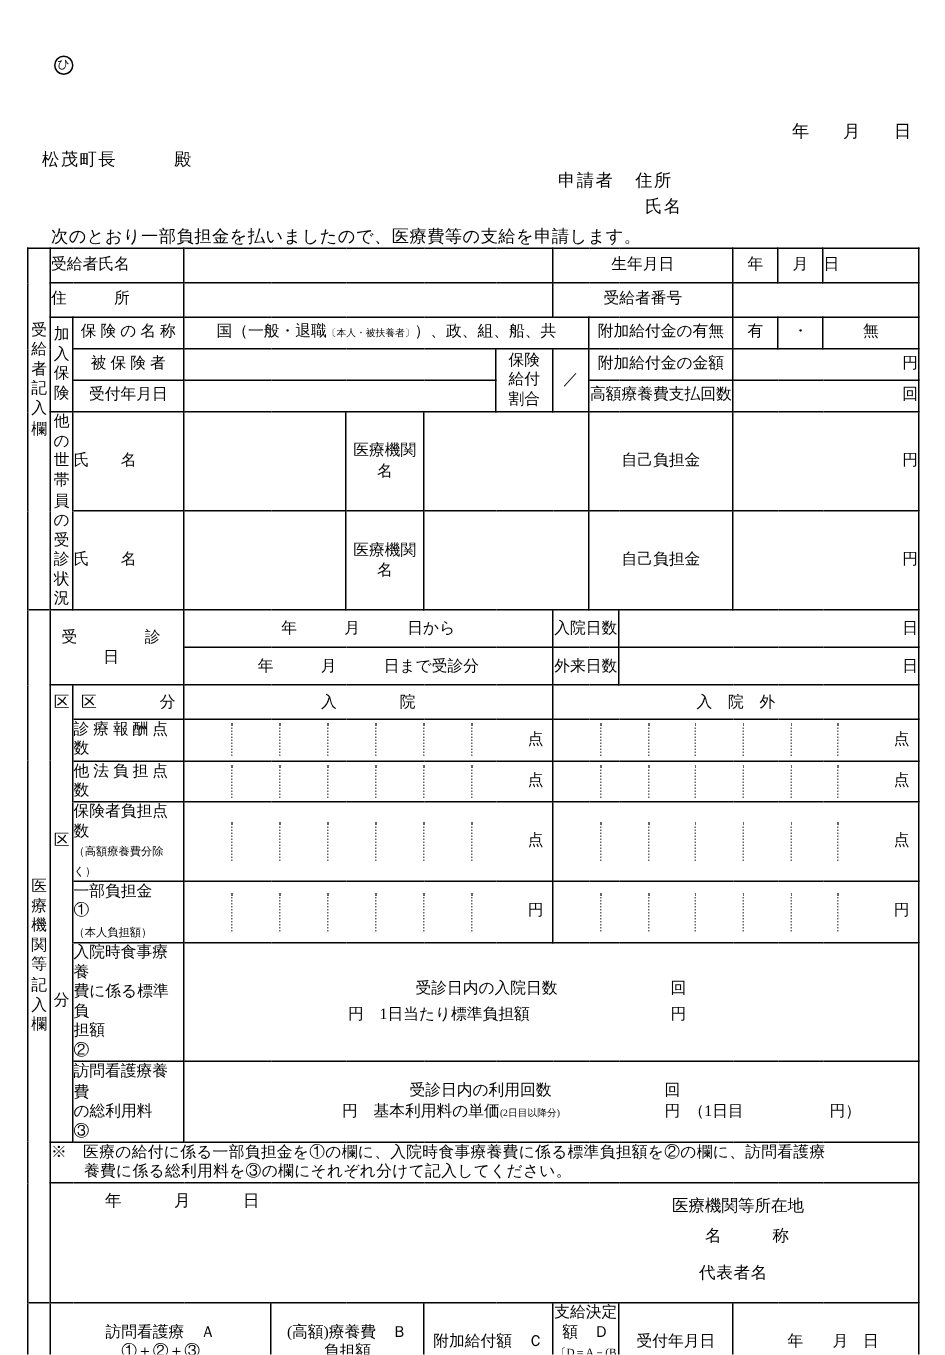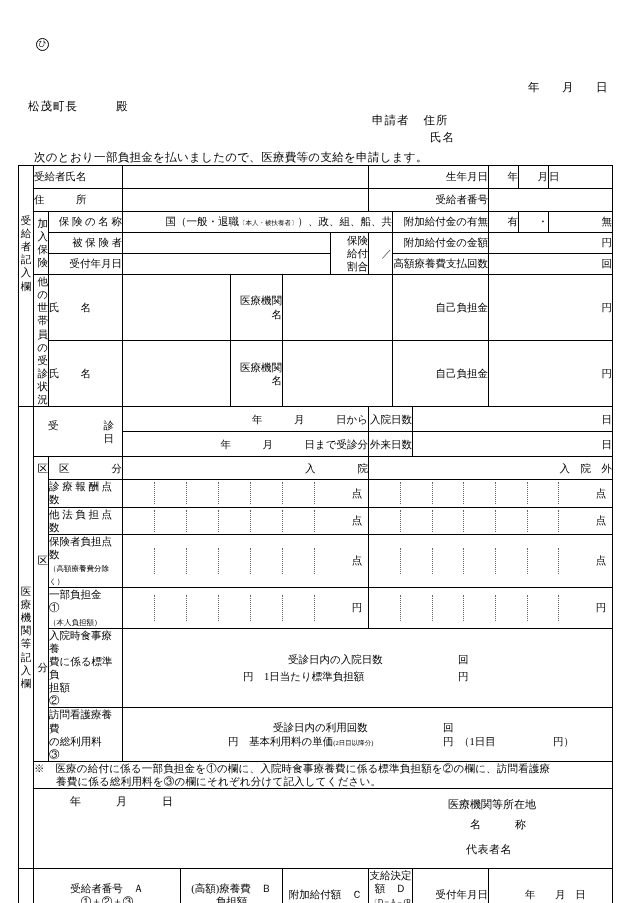--- a/index.html
+++ b/index.html
@@ -36,21 +36,21 @@
   .lead{position:absolute;left:34px;top:150px;font-size:11.5px;letter-spacing:.3px;}
 
   
   .tbl{position:absolute;left:18px;top:165px;width:594px;border-collapse:collapse;table-layout:fixed;}
   .tbl td{border:1px solid #000;padding:0;font-size:10.5px;vertical-align:middle;line-height:1.25;}
   .vlabel{
     width:15px;text-align:center;font-size:10.5px;letter-spacing:0;
     line-height:1.45;padding:2px 0;
   }
   .vlabel span{display:block;}
-  .c{text-align:right;}
+  .c{text-align:center;}
   .l{text-align:left;padding-left:5px;}
   .r{text-align:right;padding-right:5px;}
   .sp8{letter-spacing:8px;}
   .tiny{font-size:7.5px;letter-spacing:0;}
   .xtiny{font-size:6.5px;letter-spacing:0;}
   .h22{height:22px;}
   .h20{height:20px;}
   .h24{height:24px;}
   .h26{height:26px;}
   .h30{height:30px;}
@@ -366,21 +366,21 @@
       </td>
     </tr>
 
     <tr>
       <td class="c nob-b nob-t">分</td>
       <td class="l h38 twoline">
         <span>入院時食事療養</span><br>
         <span>費に係る標準負</span><br>
         <span>担額　　　　②</span>
       </td>
-      <td class="h38" colspan="11" style="padding:15px">
+      <td class="h38" colspan="11" style="padding:4px">
         <div style="position:relative;height:38px;font-size:10.5px;">
           <div style="position:absolute;left:150px;top:4px;">受診日内の入院日数</div>
           <div style="position:absolute;left:320px;top:4px;">回</div>
           <div style="position:absolute;left:105px;top:21px;">円</div>
           <div style="position:absolute;left:126px;top:21px;">1日当たり標準負担額</div>
           <div style="position:absolute;left:320px;top:21px;">円</div>
         </div>
       </td>
     </tr>
 
@@ -423,21 +423,21 @@
           </span>
         </div>
       </td>
     </tr>
 
     <tr>
       <td class="vlabel nob-b" rowspan="4">
         
       </td>
       <td class="muni-head h30" colspan="3">
-        <span>受給者番号　Ａ</span><br>
+        <span>訪問看護療　Ａ</span><br>
         <span>①＋②＋③</span>
       </td>
       <td class="muni-head h30" colspan="2">
         <span>(高額)療養費　Ｂ</span><br>
         <span>負担額</span>
       </td>
       <td class="muni-head h30" colspan="2">附加給付額　Ｃ</td>
       <td class="muni-head h30" colspan="2">
         <span>支給決定額　Ｄ</span><br>
         <span class="tiny">〔D＝A－(B＋C)〕</span>

